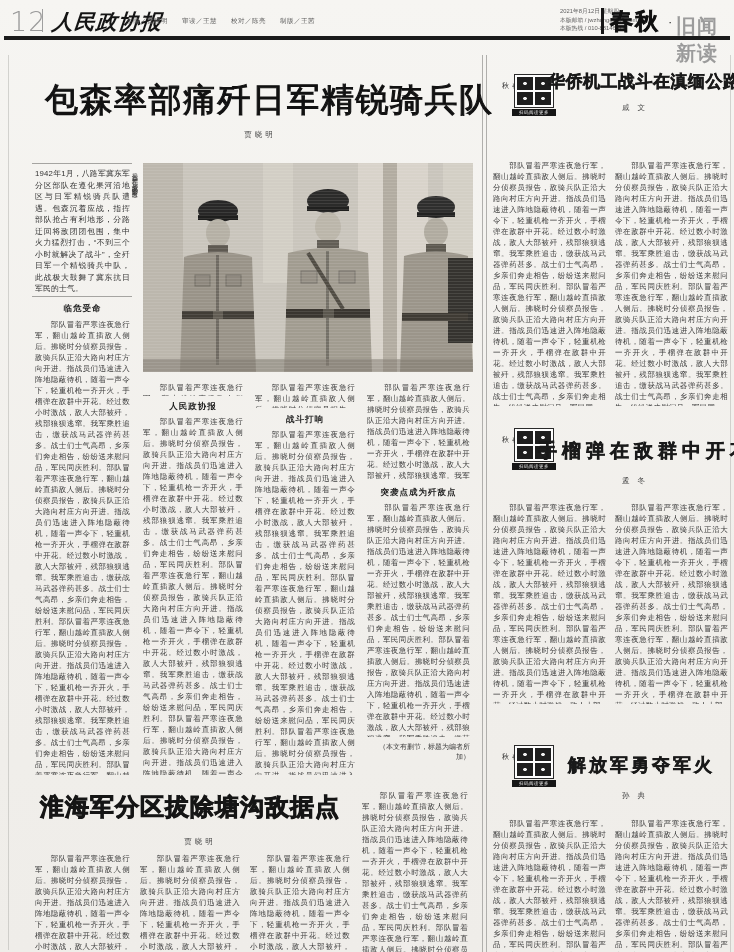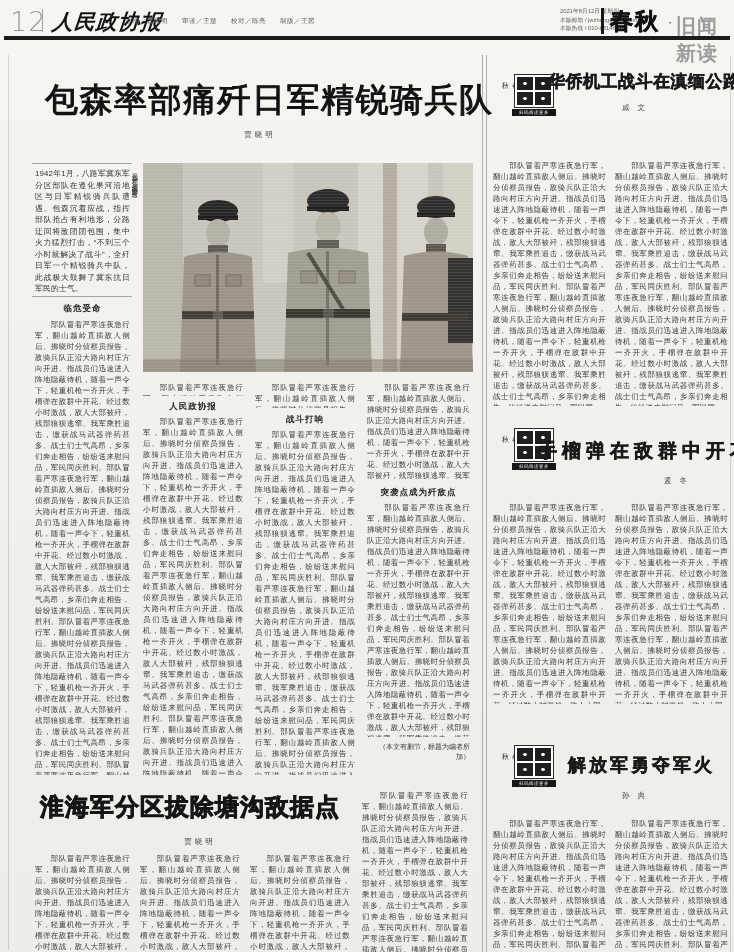--- a/index.html
+++ b/index.html
@@ -181,21 +181,21 @@
     <span class="qr-mark">春秋</span>
     <div class="qr-grid">
         <span></span>
         <span></span>
         <span></span>
         <span></span>
       </div>
     <div class="qr-caption">扫码阅读更多</div>
   </div>
   <div class="h-right" style="left:538px;top:438px;font-size:19px;letter-spacing:5px;">手榴弹在敌群中开花</div>
-  <div class="byline" style="left:580px;top:476px;width:110px;text-align:right;">孟 冬</div>
+  <div class="byline" style="left:580px;top:476px;width:110px;">孟 冬</div>
   <div class="col" style="left:493px;top:502px;width:113px;height:202px;">　　部队冒着严寒连夜急行军，翻山越岭直插敌人侧后。拂晓时分侦察员报告，敌骑兵队正沿大路向村庄方向开进。指战员们迅速进入阵地隐蔽待机，随着一声令下，轻重机枪一齐开火，手榴弹在敌群中开花。经过数小时激战，敌人大部被歼，残部狼狈逃窜。我军乘胜追击，缴获战马武器弹药甚多。战士们士气高昂，乡亲们奔走相告，纷纷送来慰问品，军民同庆胜利。部队冒着严寒连夜急行军，翻山越岭直插敌人侧后。拂晓时分侦察员报告，敌骑兵队正沿大路向村庄方向开进。指战员们迅速进入阵地隐蔽待机，随着一声令下，轻重机枪一齐开火，手榴弹在敌群中开花。经过数小时激战，敌人大部</div>
   <div class="col" style="left:615px;top:502px;width:113px;height:202px;">　　部队冒着严寒连夜急行军，翻山越岭直插敌人侧后。拂晓时分侦察员报告，敌骑兵队正沿大路向村庄方向开进。指战员们迅速进入阵地隐蔽待机，随着一声令下，轻重机枪一齐开火，手榴弹在敌群中开花。经过数小时激战，敌人大部被歼，残部狼狈逃窜。我军乘胜追击，缴获战马武器弹药甚多。战士们士气高昂，乡亲们奔走相告，纷纷送来慰问品，军民同庆胜利。部队冒着严寒连夜急行军，翻山越岭直插敌人侧后。拂晓时分侦察员报告，敌骑兵队正沿大路向村庄方向开进。指战员们迅速进入阵地隐蔽待机，随着一声令下，轻重机枪一齐开火，手榴弹在敌群中开花。经过数小时激战，敌人大部</div>
 
   <div class="qr-logo" style="left:500px;top:745px;">
     <span class="qr-mark">春秋</span>
     <div class="qr-grid">
         <span></span>
         <span></span>
         <span></span>
         <span></span>

